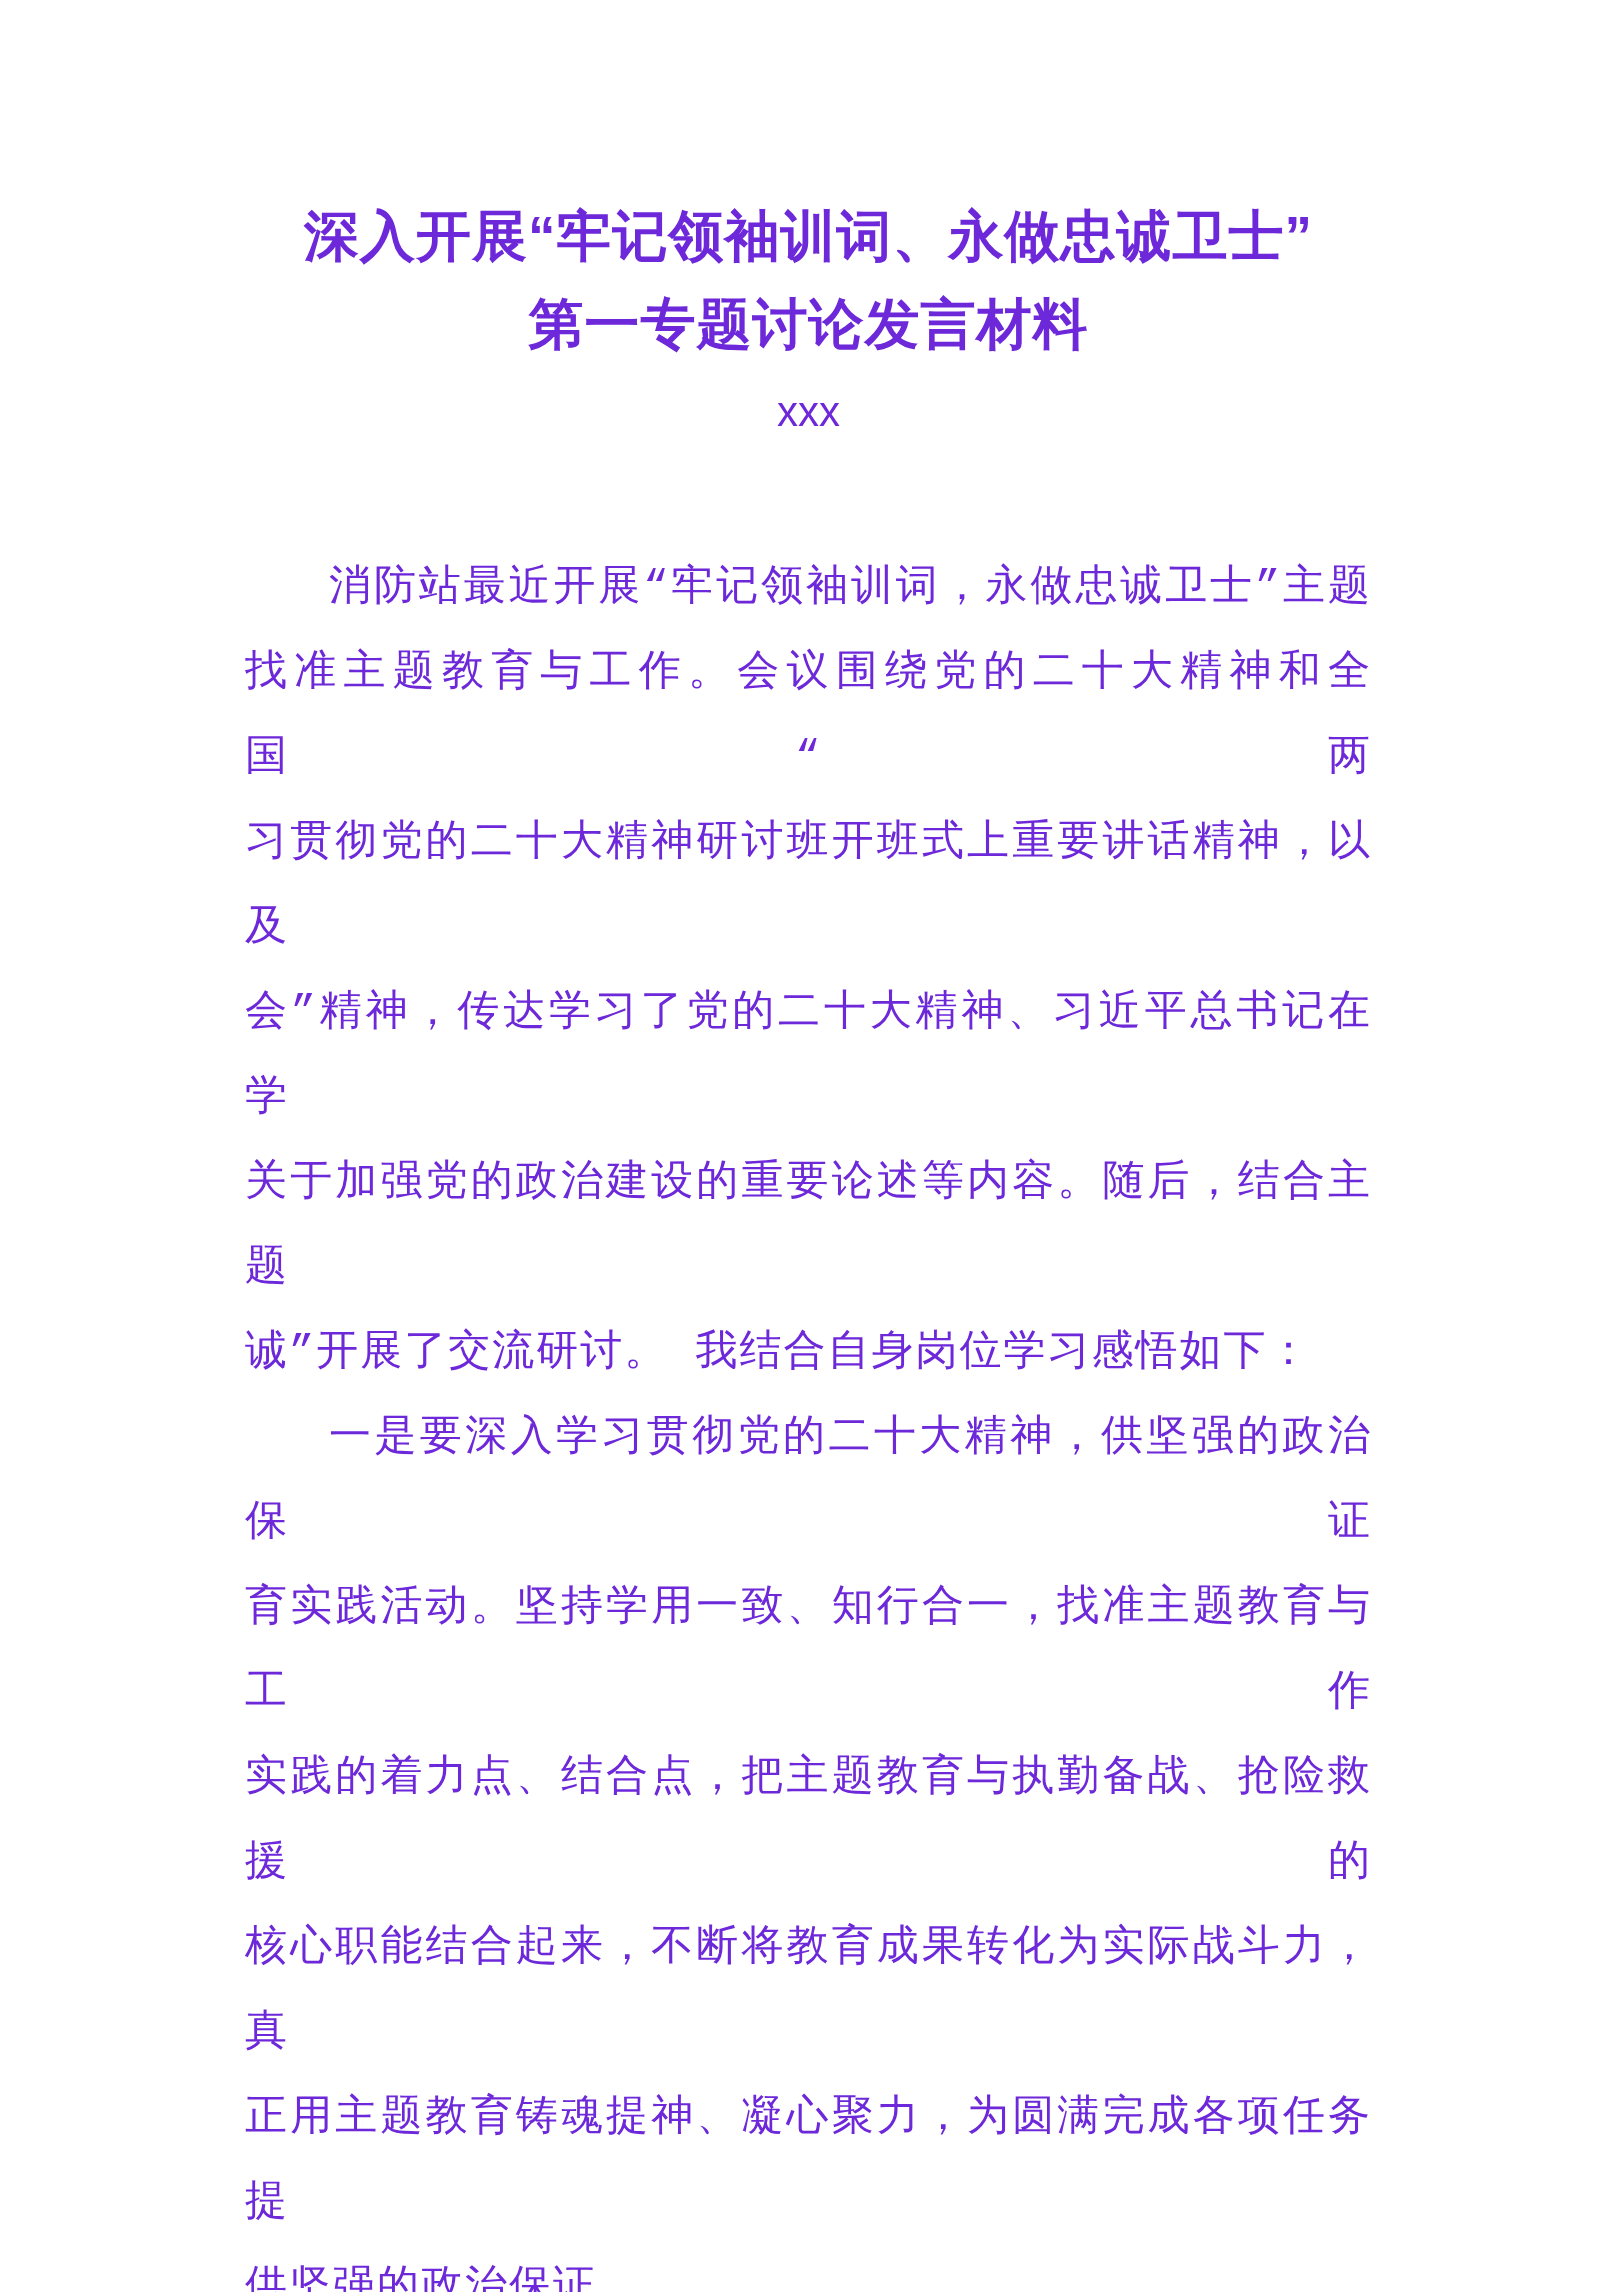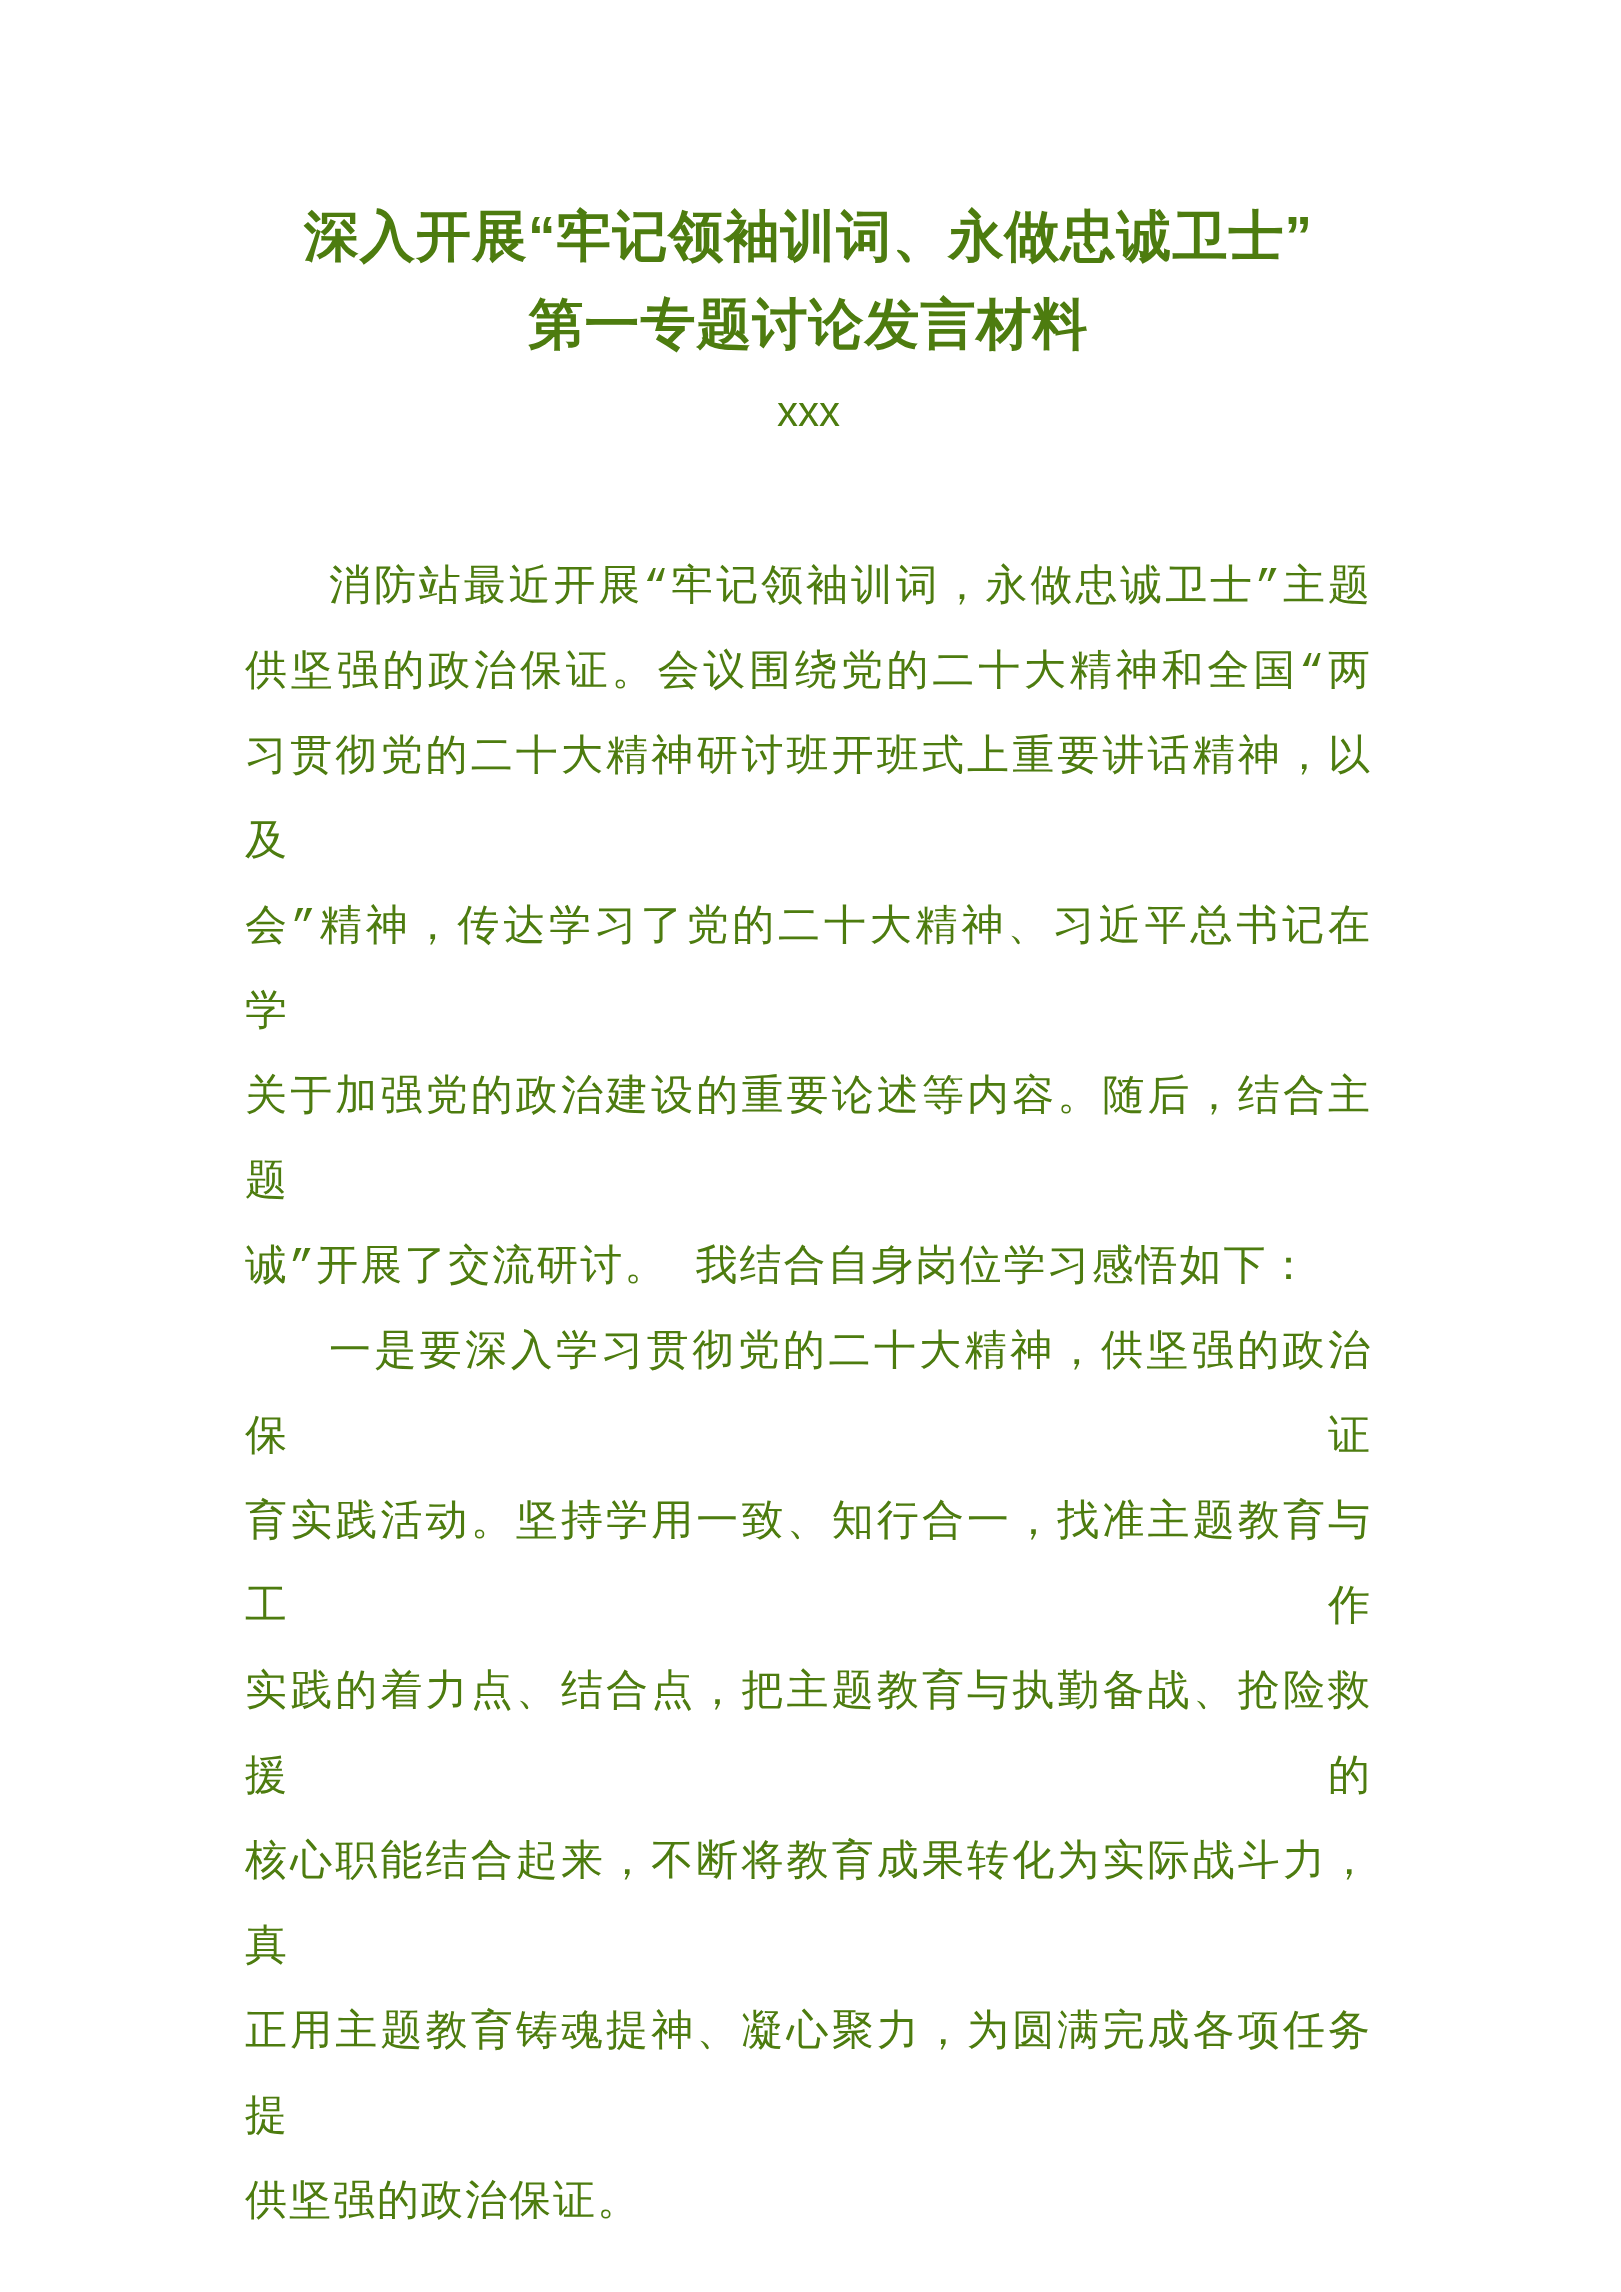--- a/index.html
+++ b/index.html
@@ -5,21 +5,21 @@
   html, body {
     margin: 0;
     padding: 0;
     background: #ffffff;
   }
   .page {
     position: relative;
     width: 1621px;
     height: 2293px;
     background: #ffffff;
-    color: #4d7c0f;
+    color: #6d28d9;
     box-sizing: border-box;
     padding: 192px 249px 0 245px;
     font-family: "Liberation Sans", "DejaVu Sans", sans-serif;
     overflow: hidden;
   }
   .doc-title {
     margin: 0;
     font-size: 55px;
     font-weight: 600;
     line-height: 88px;
@@ -63,21 +63,21 @@
     <div>深入开展“牢记领袖训词、永做忠诚卫士”</div>
     <div>第一专题讨论发言材料</div>
   </h1>
 
   <div class="byline">xxx</div>
 
   <div class="spacer-line"></div>
 
   <div class="para">
     <div class="bl indent">消防站最近开展“牢记领袖训词，永做忠诚卫士”主题</div>
-    <div class="bl">供坚强的政治保证。会议围绕党的二十大精神和全国“两</div>
+    <div class="bl">找准主题教育与工作。会议围绕党的二十大精神和全国“两</div>
     <div class="bl">习贯彻党的二十大精神研讨班开班式上重要讲话精神，以及</div>
     <div class="bl">会”精神，传达学习了党的二十大精神、习近平总书记在学</div>
     <div class="bl">关于加强党的政治建设的重要论述等内容。随后，结合主题</div>
     <div class="bl last">诚”开展了交流研讨。 我结合自身岗位学习感悟如下：</div>
   </div>
 
   <div class="para">
     <div class="bl indent">一是要深入学习贯彻党的二十大精神，供坚强的政治保证</div>
     <div class="bl">育实践活动。坚持学用一致、知行合一，找准主题教育与工作</div>
     <div class="bl">实践的着力点、结合点，把主题教育与执勤备战、抢险救援的</div>

